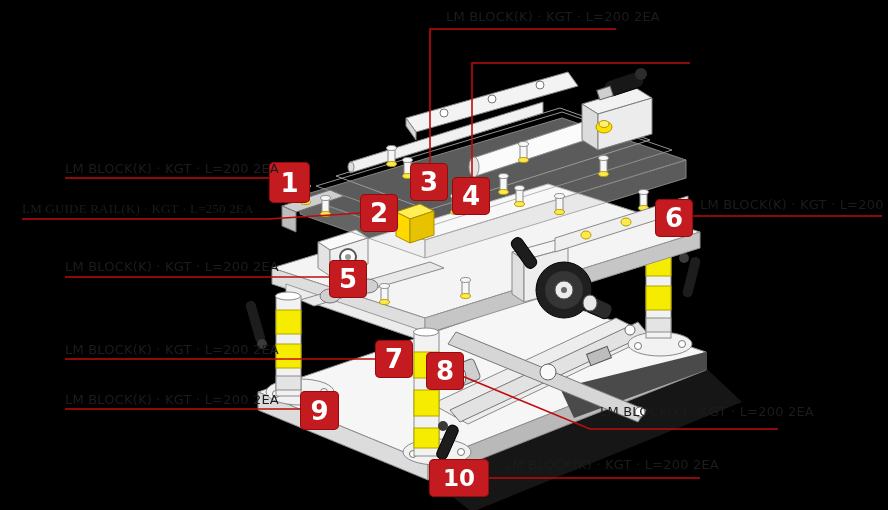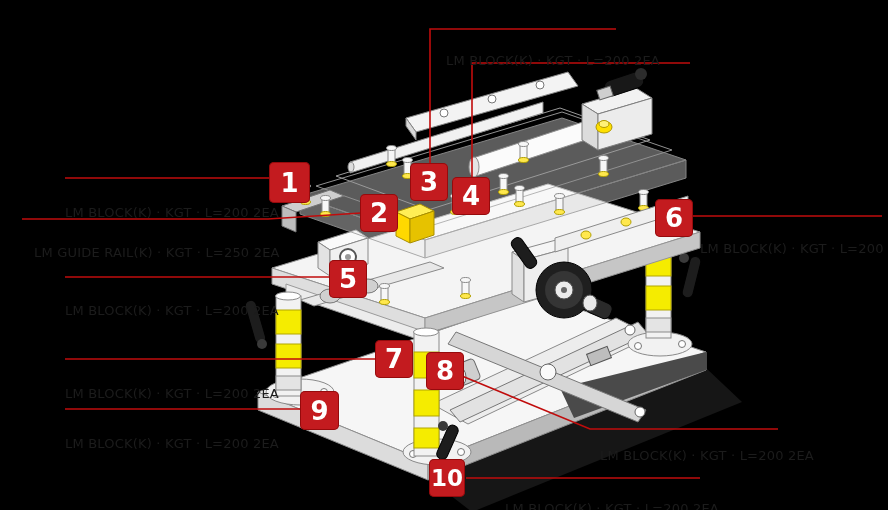--- a/index.html
+++ b/index.html
@@ -3,35 +3,35 @@
 <meta charset="utf-8">
 <style>
   html,body{margin:0;padding:0;background:#000;}
   #canvas{position:relative;width:888px;height:510px;background:#000;overflow:hidden;
           font-family:"DejaVu Sans",sans-serif;}
   #illustration,#leaders{position:absolute;left:0;top:0;}
   .callout{position:absolute;background:#c31b1f;border-radius:5px;color:#fff;
            display:flex;align-items:center;justify-content:center;
            font-weight:bold;font-size:26px;line-height:1;
            box-shadow:0 0 0 1px rgba(120,0,0,.6) inset;}
-  .label{position:absolute;color:#1c1c1c;font-size:13px;white-space:nowrap;letter-spacing:.2px;margin-top:44px;}
+  .label{position:absolute;color:#1c1c1c;font-size:13px;white-space:nowrap;letter-spacing:.2px;}
   
   .c1{left:269px;top:162px;width:41px;height:41px;}
   .c2{left:360px;top:194px;width:38px;height:38px;}
   .c3{left:410px;top:163px;width:38px;height:38px;}
   .c4{left:452px;top:177px;width:38px;height:38px;}
   .c5{left:329px;top:260px;width:38px;height:38px;}
   .c6{left:655px;top:199px;width:38px;height:38px;}
   .c7{left:375px;top:340px;width:38px;height:38px;}
   .c8{left:426px;top:352px;width:38px;height:38px;}
   .c9{left:300px;top:391px;width:39px;height:39px;}
-  .c10{left:429px;top:459px;width:36px;height:38px;font-size:23px;}
+  .c10{left:429px;top:459px;width:60px;height:38px;font-size:23px;}
   
   .l1{left:65px;top:161px;}
-  .l2{left:34px;top:201px;}
+  .l2{left:22px;top:201px;font-family:Liberation Serif, serif;}
   .l3{left:446px;top:9px;}
   .l4{left:483px;top:43px;}
   .l5{left:65px;top:259px;}
   .l6{left:700px;top:197px;}
   .l7{left:65px;top:342px;}
   .l8{left:600px;top:404px;}
   .l9{left:65px;top:392px;}
   .l10{left:505px;top:457px;}
 </style>
 </head>

